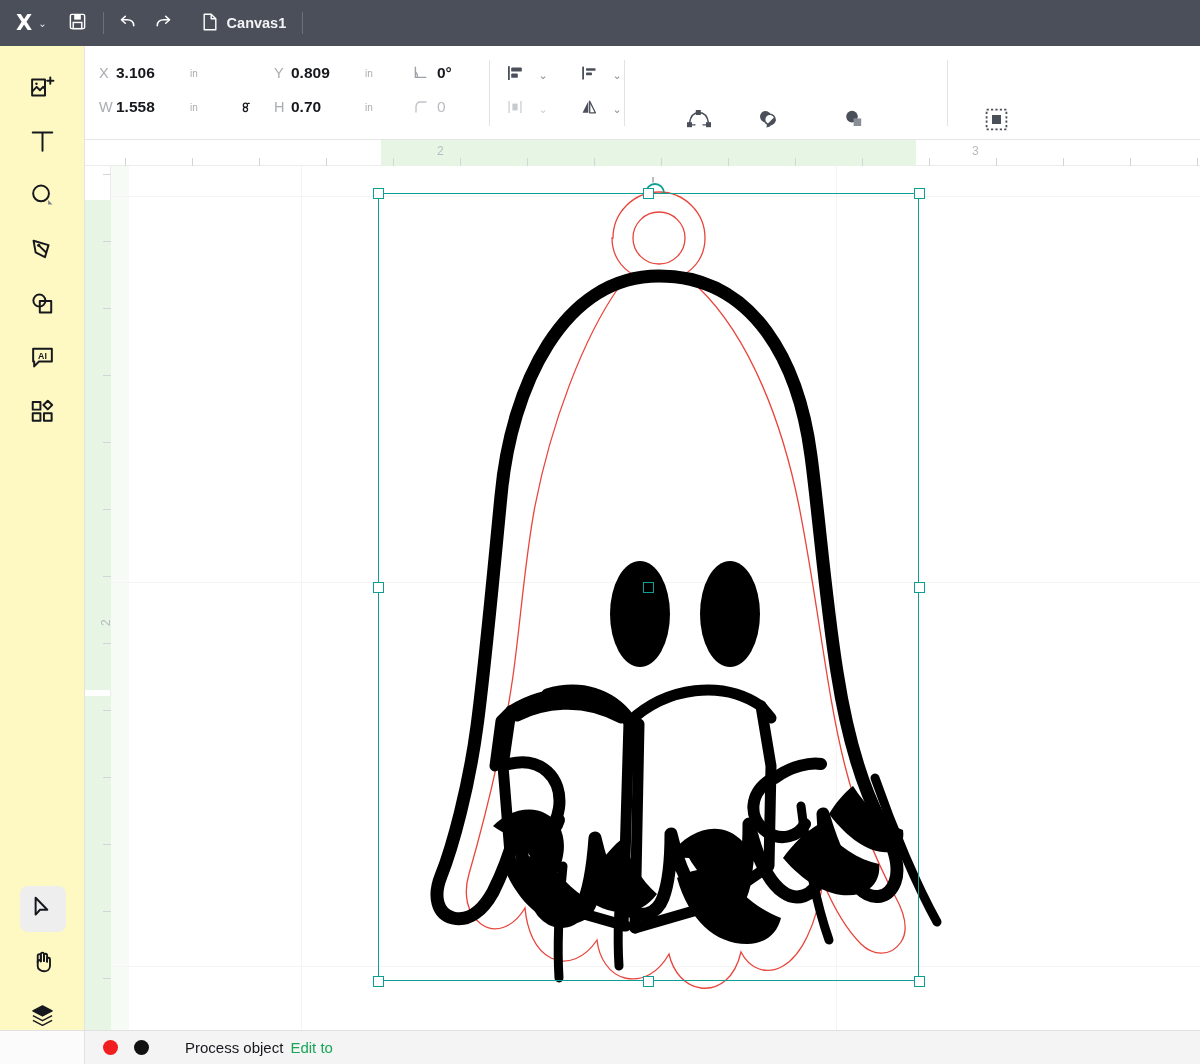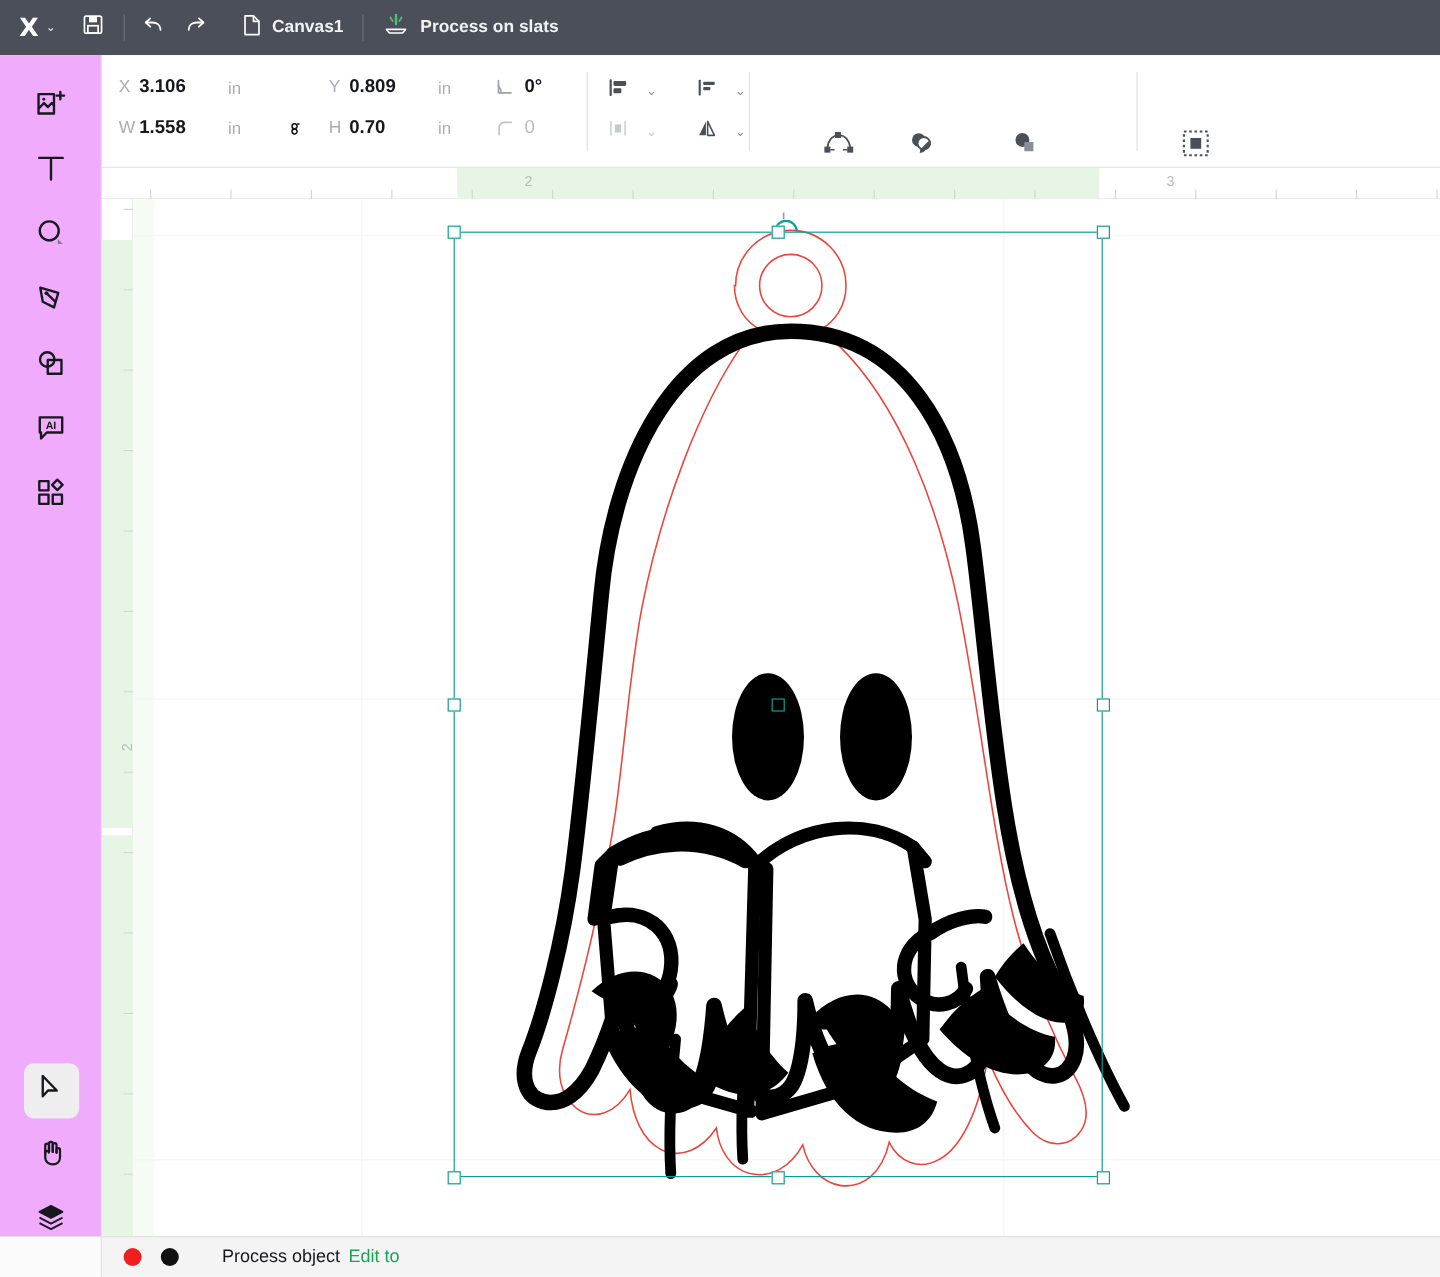--- a/index.html
+++ b/index.html
@@ -29,21 +29,21 @@
   .tb-sep { width:1px; height:22px; background:#6b707b; margin:0 8px; }
   .tb-item {
     display:flex; align-items:center; gap:9px; height:34px; padding:0 8px;
     font-size:14.5px; font-weight:bold; color:#f2f3f5; border-radius:3px;
   }
   .tb-spacer { width:14px; }
 
   
   .rail {
     position:absolute; left:0; top:46px; width:85px; height:1018px;
-    background:#f0abfc; border-right:1px solid #e3e3e3;
+    background:#fef9c3; border-right:1px solid #e3e3e3;
   }
   .rail-top { position:absolute; left:0; top:12px; width:85px; }
   .rail-bot { position:absolute; left:0; bottom:16px; width:85px; }
   .tool {
     width:46px; height:46px; margin:8px auto; border-radius:8px;
     display:flex; align-items:center; justify-content:center;
     color:#16181d;
   }
   .tool.active { background:#eeeeee; }
 
@@ -52,21 +52,21 @@
     position:absolute; left:85px; top:46px; width:1115px; height:94px;
     background:#ffffff; border-bottom:1px solid #e6e6e6;
   }
   .fieldgrid { position:absolute; left:14px; top:10px; }
   .frow { display:flex; align-items:center; height:34px; }
   .flabel {
     width:17px; font-size:14.5px; color:#a9acb2; text-align:left;
     display:flex; align-items:center; justify-content:flex-start;
   }
   .fval { font-size:15.5px; color:#16181d; font-weight:bold; width:74px; }
-  .funit { font-size:14px; color:#a9acb2; width:48px; }
+  .funit { font-size:10px; color:#a9acb2; width:48px; }
   .flockcol { width:36px; display:flex; align-items:center; justify-content:flex-start; }
   .fval-dim { font-size:15.5px; color:#b9bcc1; font-weight:normal; }
 
   .grp-divider {
     position:absolute; width:1px; background:#e2e2e2;
   }
 
   .aligncol { position:absolute; top:12px; }
   .alignrow { display:flex; align-items:center; height:34px; gap:6px; }
   .align-btn {
@@ -188,31 +188,20 @@
       <svg width="16" height="18" viewBox="0 0 16 18" fill="none" stroke="#ffffff" stroke-width="1.4" stroke-linejoin="round">
         <path d="M2.2 1.2h7l4.6 4.6v11H2.2z"></path>
         <path d="M9.2 1.2v4.6h4.6"></path>
       </svg>
     </span>
     <span>Canvas1</span>
   </div>
 
   <div class="tb-sep"></div>
 
-  <div class="tb-item">
-    <span>
-      <svg width="22" height="20" viewBox="0 0 22 20" fill="none">
-        <line x1="11" y1="1.5" x2="11" y2="9" stroke="#4ec46b" stroke-width="2" stroke-linecap="round"></line>
-        <line x1="6.4" y1="3.6" x2="8.2" y2="6.6" stroke="#4ec46b" stroke-width="1.5" stroke-linecap="round"></line>
-        <line x1="15.6" y1="3.6" x2="13.8" y2="6.6" stroke="#4ec46b" stroke-width="1.5" stroke-linecap="round"></line>
-        <path d="M3 13.5h16l-2.5 3H5.5z" stroke="#ffffff" stroke-width="1.3" stroke-linejoin="round"></path>
-      </svg>
-    </span>
-    <span>Process on slats</span>
-  </div>
 </div>
 
 <div class="rail">
   <div class="rail-top">
     <div class="tool">
       <span>
         <svg width="27" height="27" viewBox="0 0 26 26" fill="none" stroke="#16181d" stroke-width="1.9" stroke-linejoin="round">
           <path d="M3 5.2h12.4v15.6H3z"></path>
           <path d="M3 17l4.4-4.6 3.2 3.2 3-3.2 1.8 2"></path>
           <circle cx="7.2" cy="9.4" r="1.2" fill="#16181d" stroke="none"></circle>

